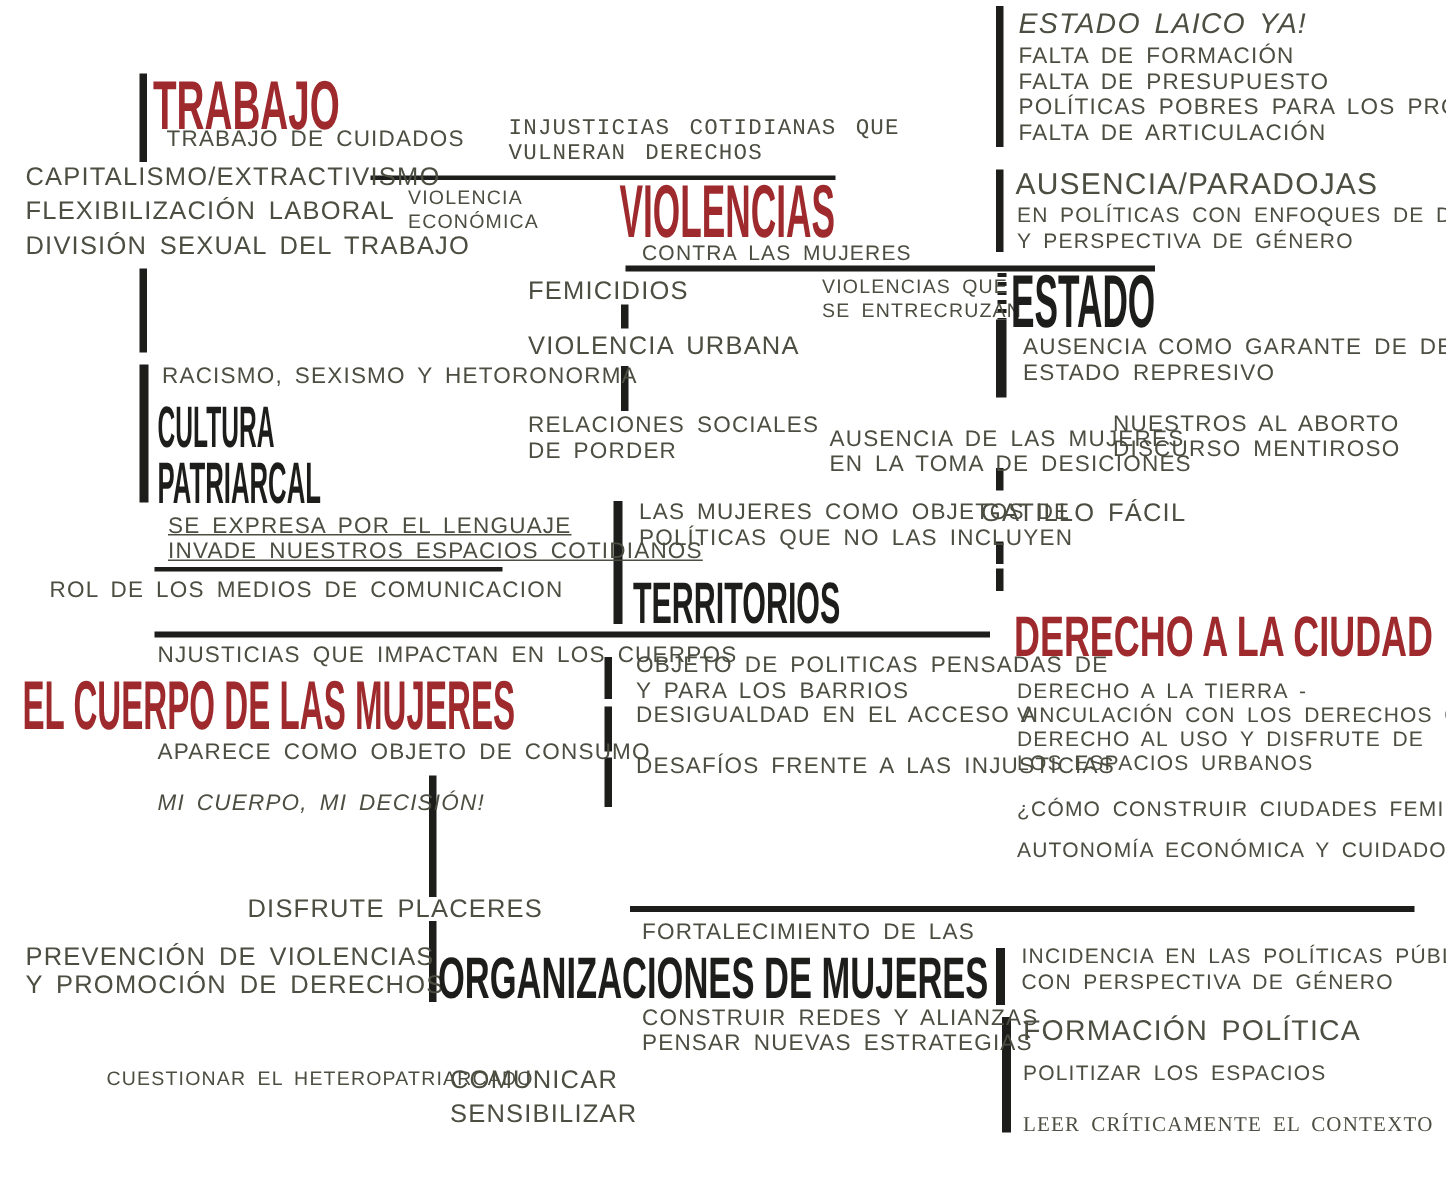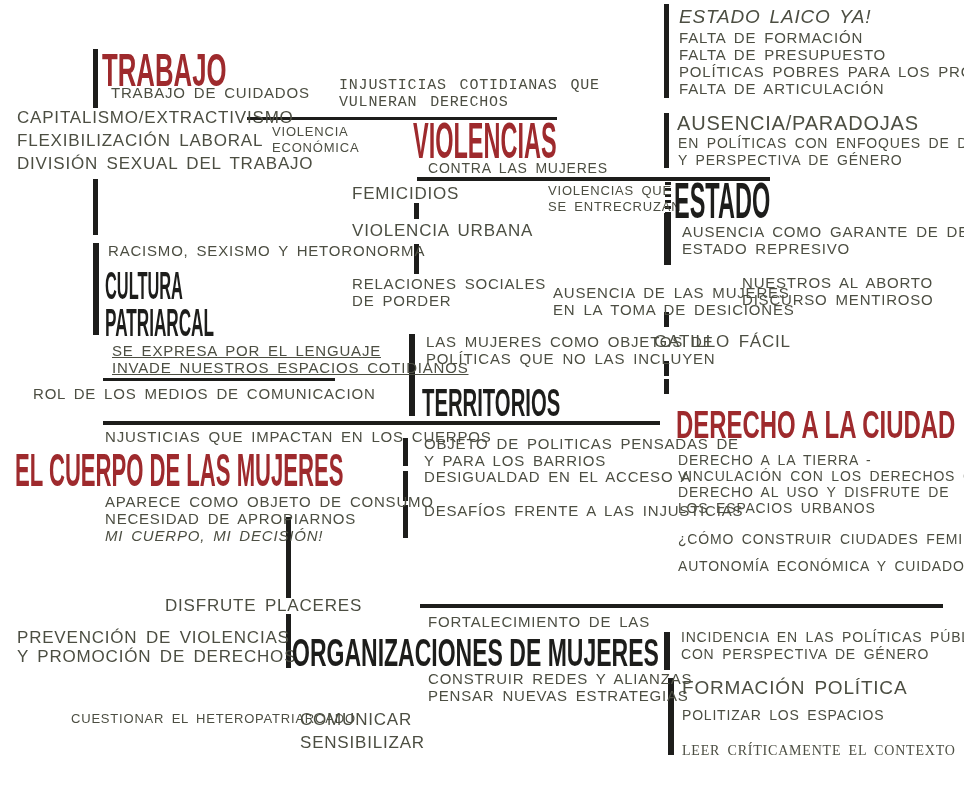--- a/index.html
+++ b/index.html
@@ -146,21 +146,20 @@
     <span>DESIGUALDAD EN EL ACCESO A</span>
   </div>
   <div class="t s15" style="left:424px;top:502px;">
     <span>DESAFÍOS FRENTE A LAS INJUSTICIAS</span>
   </div>
 
   <div class="t s15" style="left:105px;top:428px;">NJUSTICIAS QUE IMPACTAN EN LOS CUERPOS</div>
   <div class="title red" style="left:15px;top:447px;font-size:46px;transform:scaleX(0.48);">EL CUERPO DE LAS MUJERES</div>
   <div class="t s15" style="left:105px;top:493px;">
     <span>APARECE COMO OBJETO DE CONSUMO</span>
-    <span>NECESIDAD DE APROPIARNOS</span>
   </div>
   <div class="t s15 it" style="left:105px;top:527px;">MI CUERPO, MI DECISIÓN!</div>
 
   <div class="title red" style="left:676px;top:406px;font-size:38px;transform:scaleX(0.63);">DERECHO A LA CIUDAD</div>
   <div class="t s14" style="left:678px;top:452px;line-height:16px;">
     <span>DERECHO A LA TIERRA -</span>
     <span>VINCULACIÓN CON LOS DERECHOS CAMPESINOS</span>
     <span>DERECHO AL USO Y DISFRUTE DE</span>
     <span>LOS ESPACIOS URBANOS</span>
   </div>

